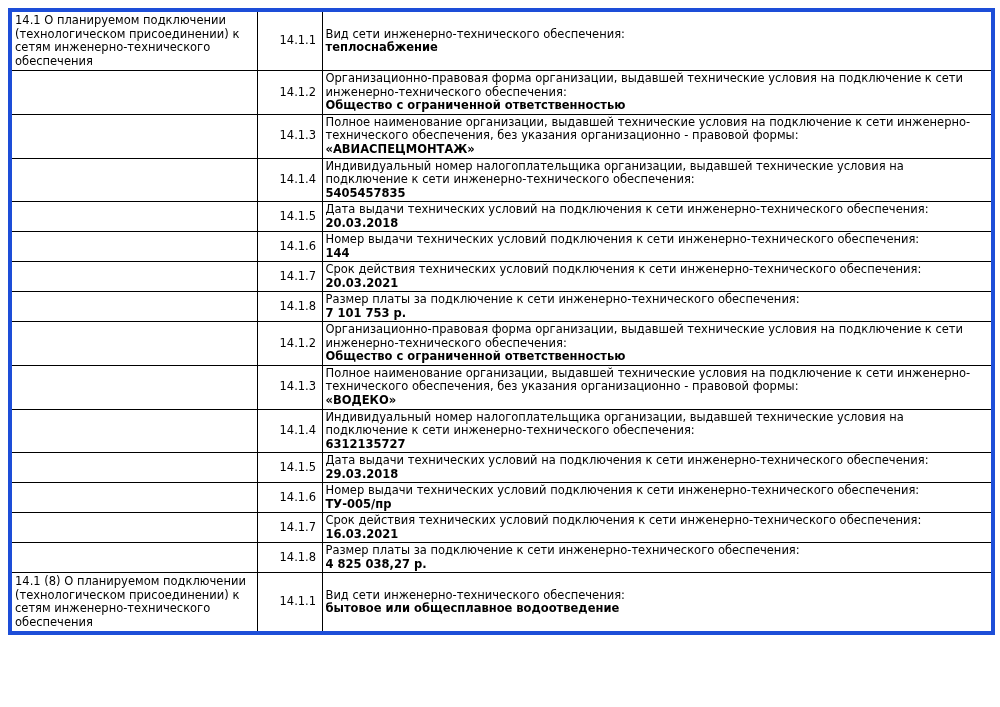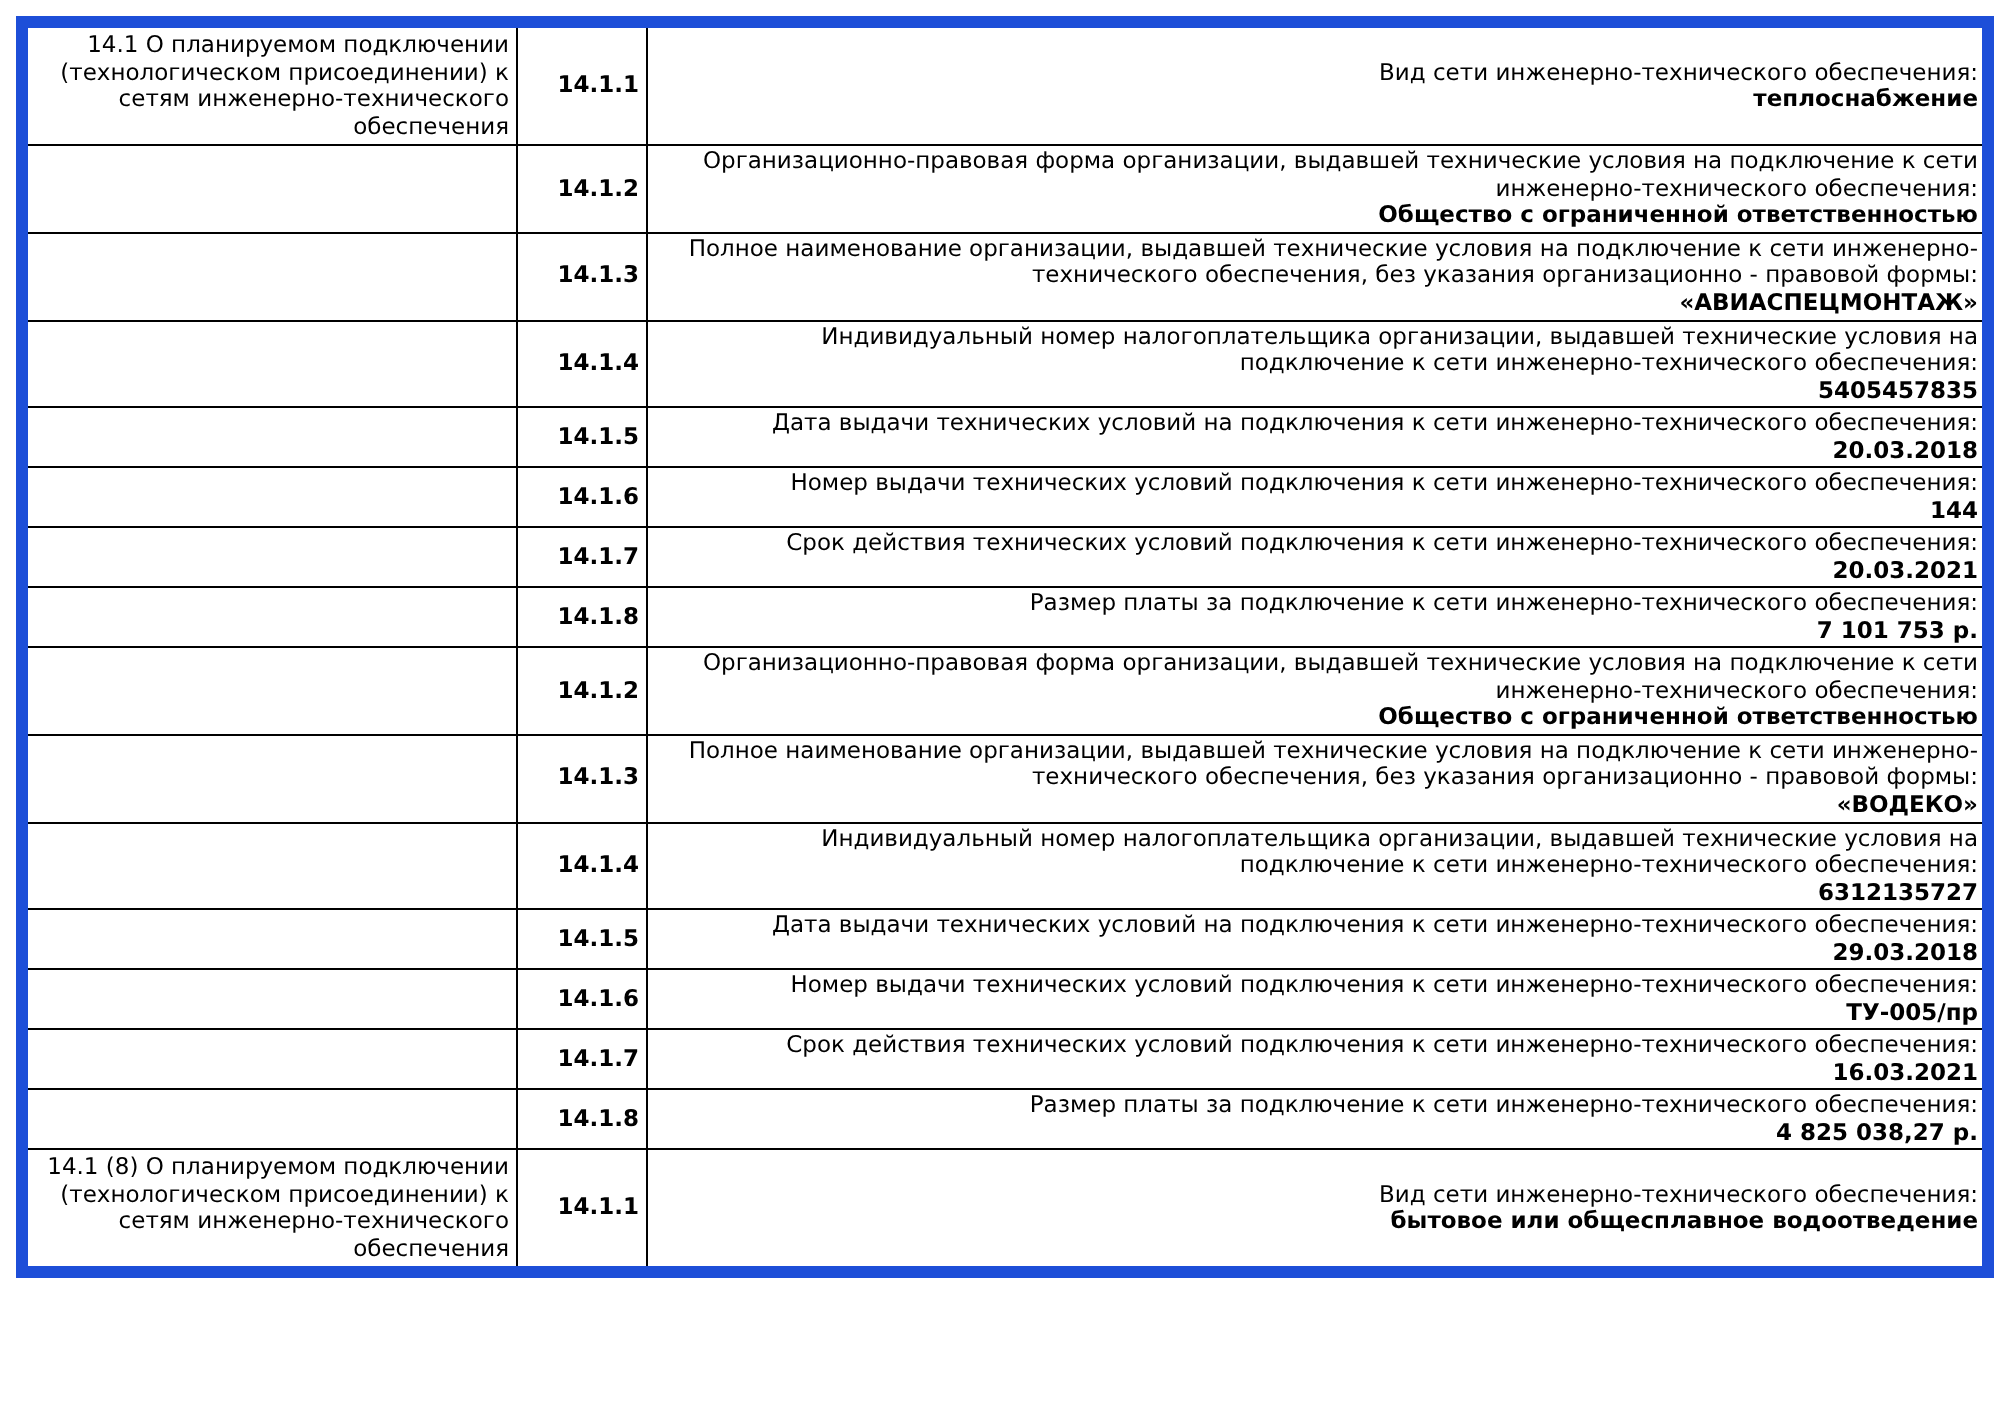--- a/index.html
+++ b/index.html
@@ -8,45 +8,43 @@
     background: #ffffff;
     font-family: "DejaVu Sans", sans-serif;
     color: #000000;
   }
   table.doc-table {
     position: absolute;
     left: 8px; top: 8px;
     width: 983px;
     border-collapse: collapse;
     table-layout: fixed;
-    border: 6px solid #1d4ed8;
-    text-align: right;
+    border: 4px solid #1d4ed8;
   }
   col.c1 { width: 247px; }
   col.c2 { width: 65px; }
   col.c3 { width: 671px; }
   td {
     border: 1px solid #000;
     font-size: 11.5px;
     line-height: 13.5px;
     overflow: hidden;
     padding: 1px 3px;
   }
   td.cell-title {
     vertical-align: top;
     padding: 2px 3px 2px 3px;
   }
   td.cell-num {
     vertical-align: middle;
-    padding-left: 6px;
-    font-weight: bold;
+    padding-left: 22px;
   }
   td.cell-field {
     vertical-align: middle;
-    padding-left: 19px;
+    padding-left: 3px;
     padding-right: 2px;
     margin-left: 28px;
   }
   .field-value { font-weight: bold; }
 </style>
 </head>
 <body>
 
 <table class="doc-table">
   <colgroup>

